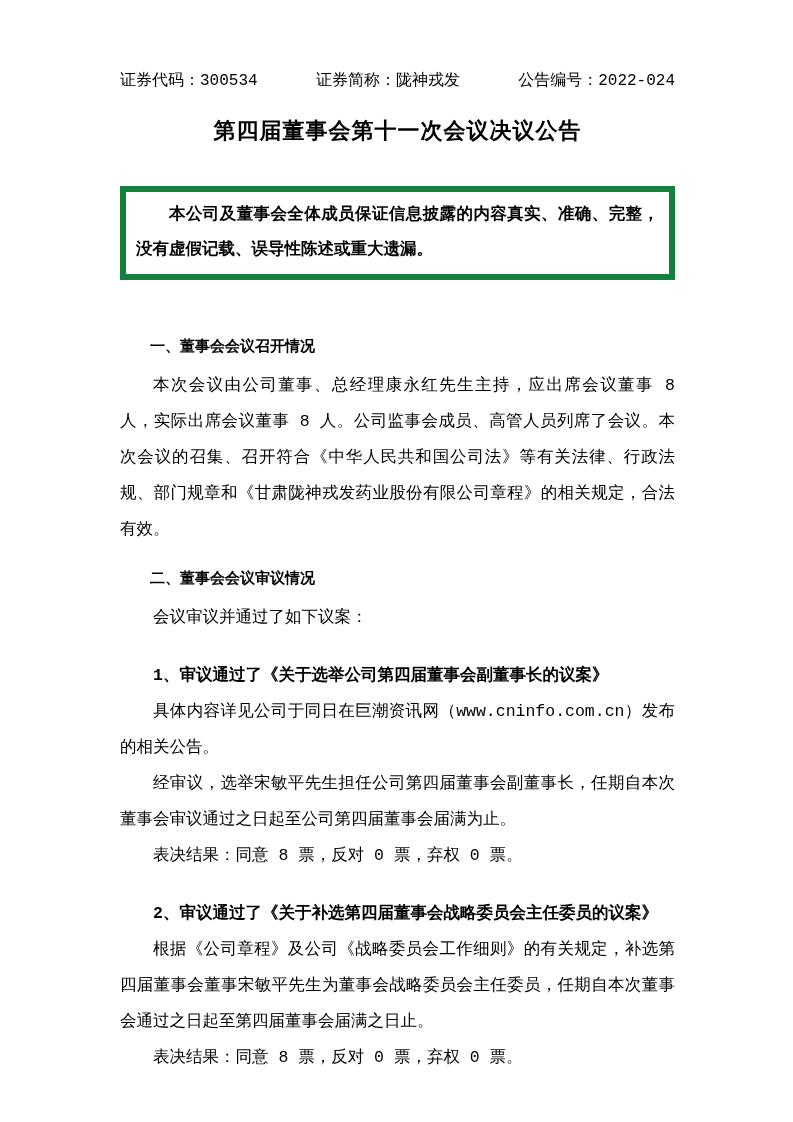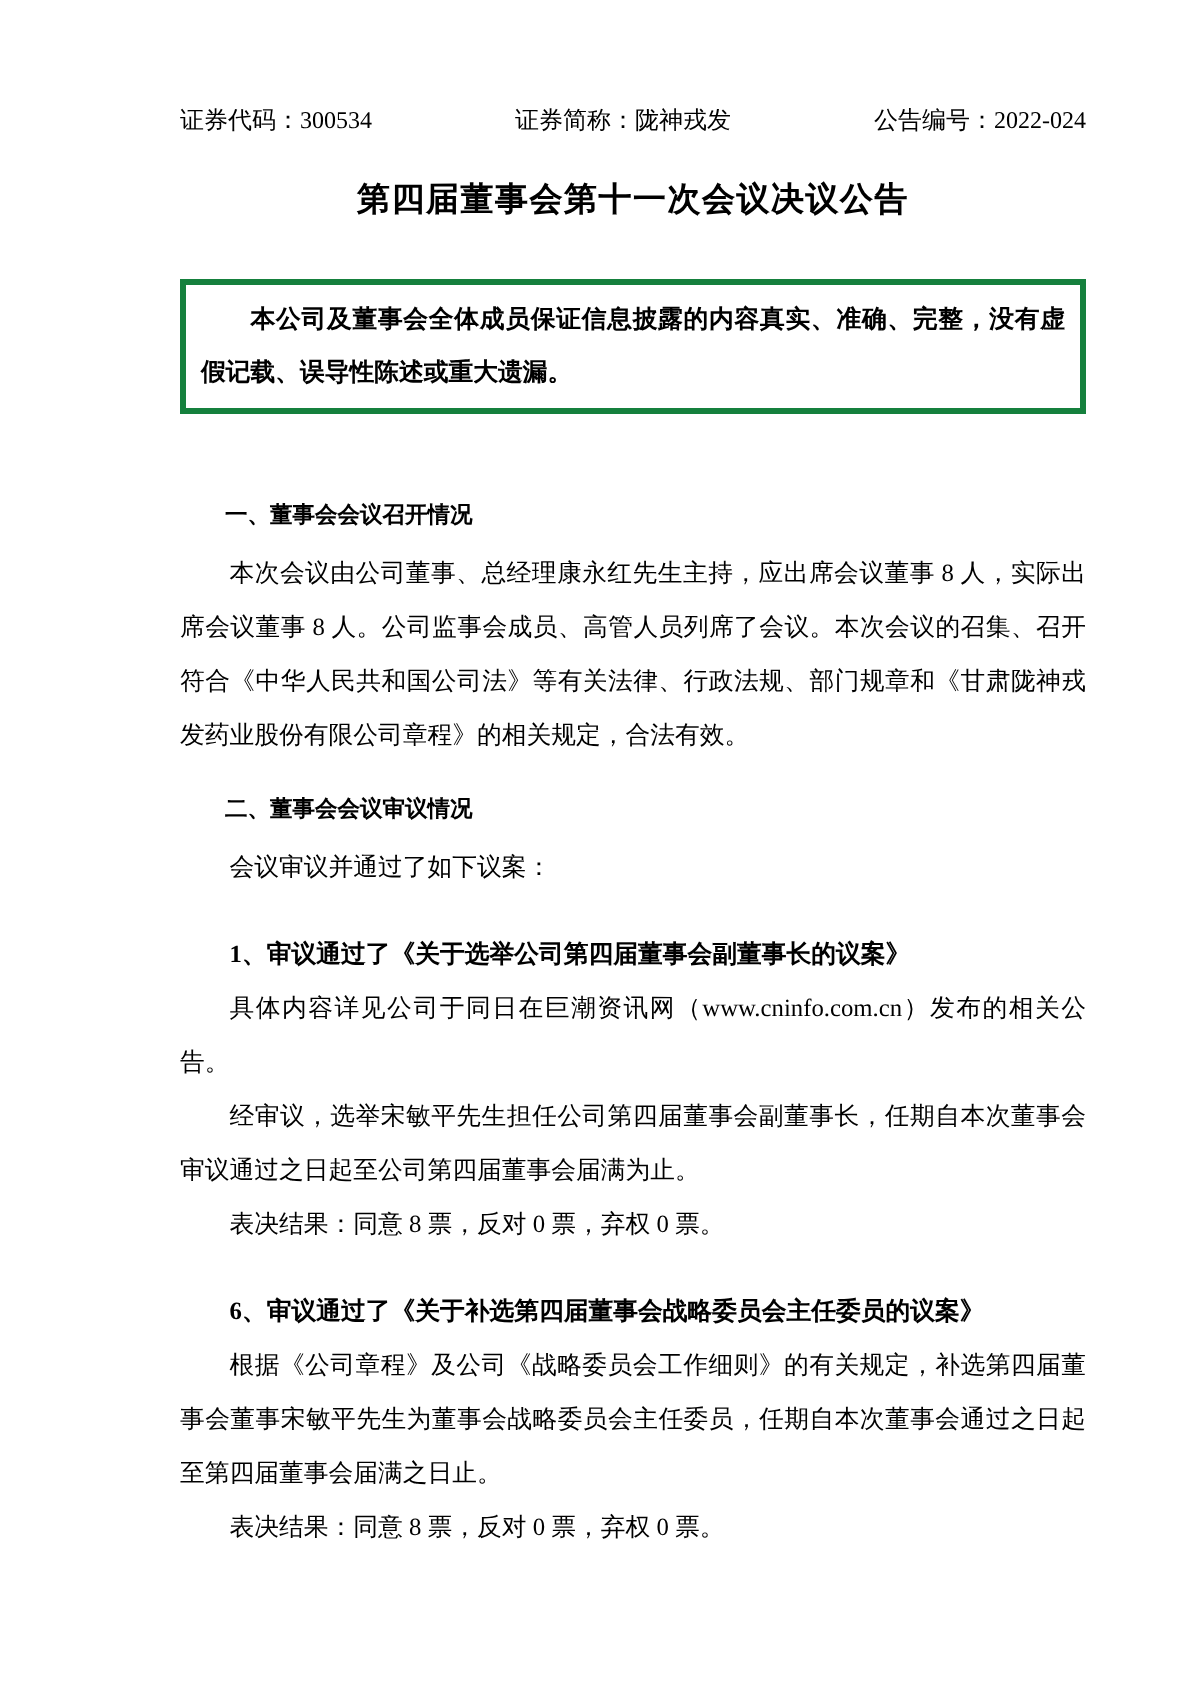--- a/index.html
+++ b/index.html
@@ -11,21 +11,22 @@
     width: 793px;
     height: 1122px;
     color: #000000;
     font-family: "Liberation Serif", "DejaVu Serif", serif;
     overflow: hidden;
   }
   .page {
     box-sizing: border-box;
     width: 793px;
     height: 1122px;
-    padding: 70px 69px 0 120px;
+    padding: 70px 118px 0 120px;
+    font-family: Liberation Mono, monospace;
   }
   .doc-header {
     display: flex;
     justify-content: space-between;
     align-items: baseline;
     font-size: 16px;
     line-height: 22px;
     margin-bottom: 26px;
   }
   .doc-title {
@@ -33,21 +34,21 @@
     font-size: 22px;
     font-weight: bold;
     line-height: 30px;
     margin: 0 0 16px 0;
     letter-spacing: 1px;
   }
   .doc-title.first {
     margin-top: 10px;
   }
   .disclaimer-box {
-    border: 4px solid #15803d;
+    border: 6px solid #15803d;
     margin: 38px 0 50px 0;
     padding: 5px 10px 7px 10px;
   }
   .disclaimer-box p {
     margin: 0;
     font-size: 16.5px;
     font-weight: bold;
     line-height: 35px;
     text-align: justify;
     text-indent: 2em;
@@ -95,17 +96,17 @@
   <p class="para">本次会议由公司董事、总经理康永红先生主持，应出席会议董事 8 人，实际出席会议董事 8 人。公司监事会成员、高管人员列席了会议。本次会议的召集、召开符合《中华人民共和国公司法》等有关法律、行政法规、部门规章和《甘肃陇神戎发药业股份有限公司章程》的相关规定，合法有效。</p>
 
   <h2 class="sec-heading">二、董事会会议审议情况</h2>
   <p class="para">会议审议并通过了如下议案：</p>
 
   <h3 class="item-heading">1、审议通过了《关于选举公司第四届董事会副董事长的议案》</h3>
   <p class="para">具体内容详见公司于同日在巨潮资讯网（www.cninfo.com.cn）发布的相关公告。</p>
   <p class="para">经审议，选举宋敏平先生担任公司第四届董事会副董事长，任期自本次董事会审议通过之日起至公司第四届董事会届满为止。</p>
   <p class="para">表决结果：同意 8 票，反对 0 票，弃权 0 票。</p>
 
-  <h3 class="item-heading">6、审议通过了《关于补选第四届董事会战略委员会主任委员的议案》</h3>
+  <h3 class="item-heading">2、审议通过了《关于补选第四届董事会战略委员会主任委员的议案》</h3>
   <p class="para">根据《公司章程》及公司《战略委员会工作细则》的有关规定，补选第四届董事会董事宋敏平先生为董事会战略委员会主任委员，任期自本次董事会通过之日起至第四届董事会届满之日止。</p>
   <p class="para">表决结果：同意 8 票，反对 0 票，弃权 0 票。</p>
 
 </div>
 
 </body></html>

